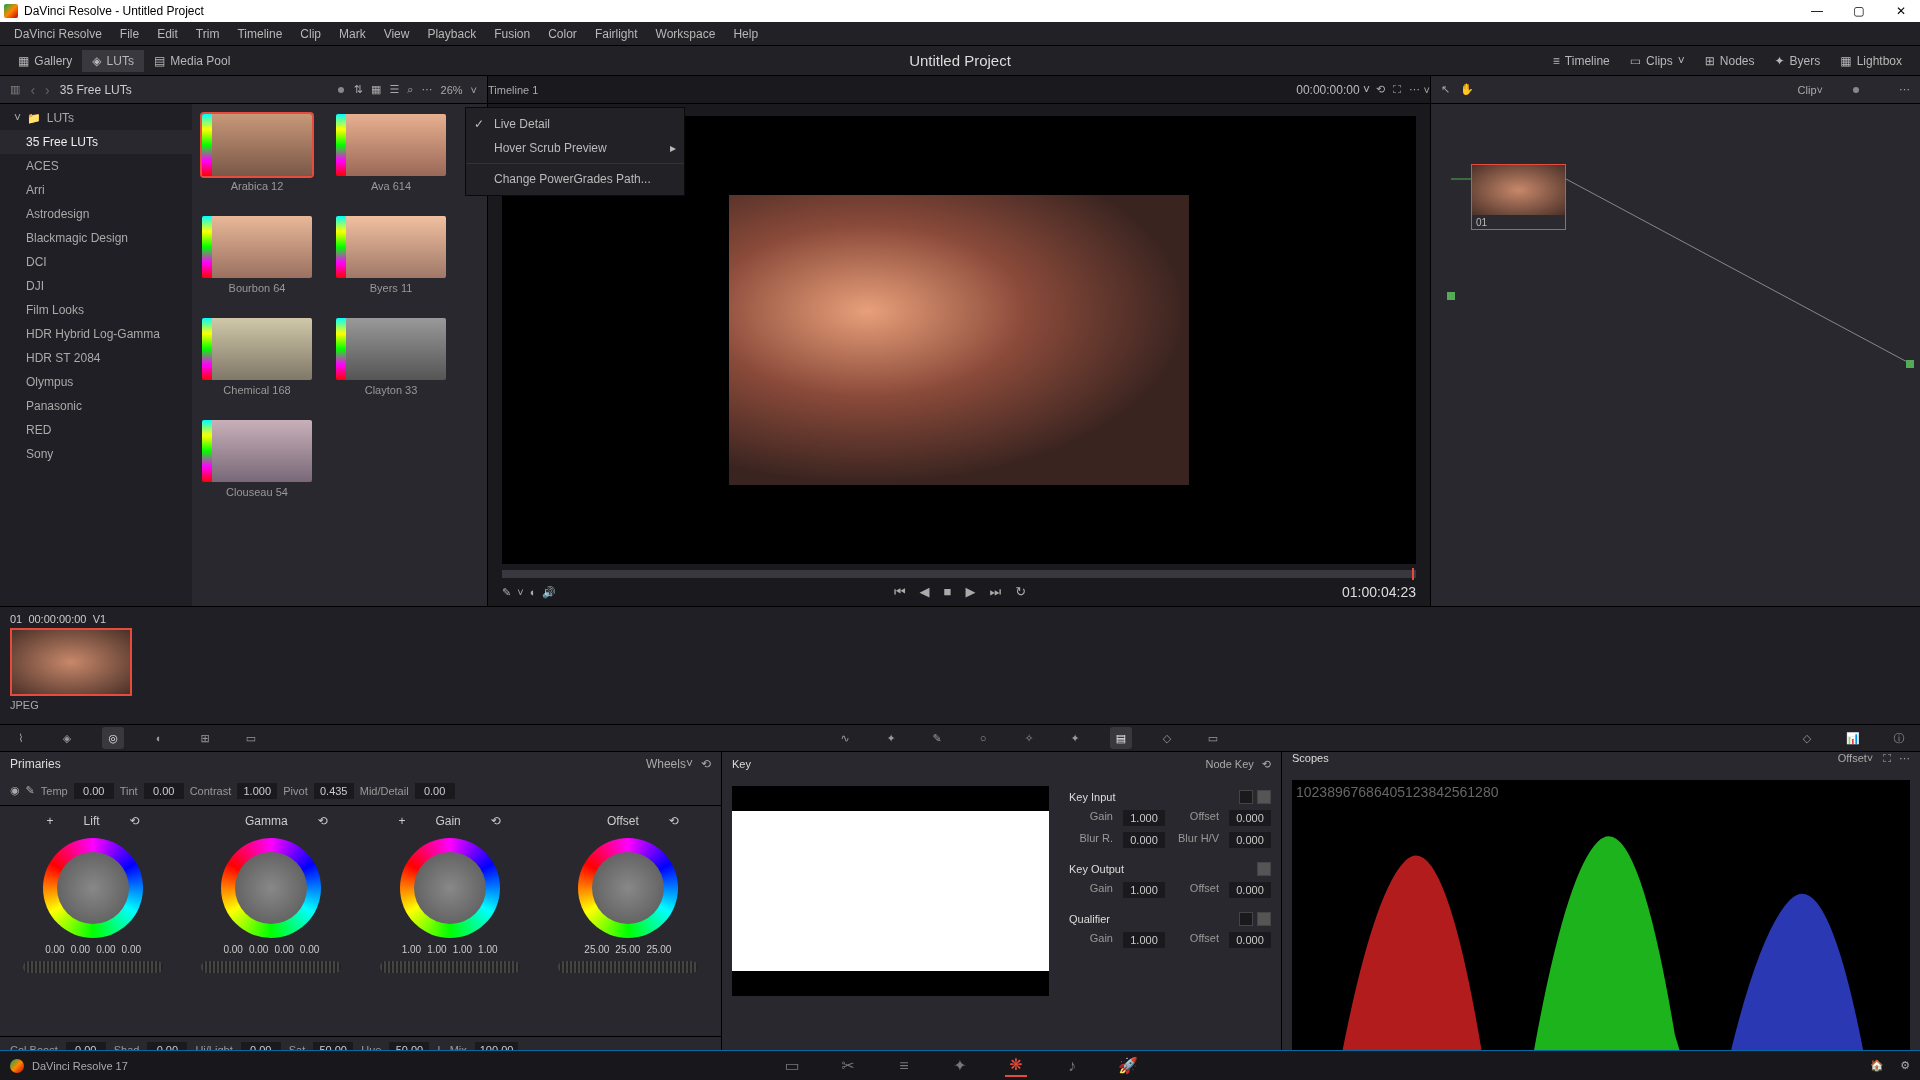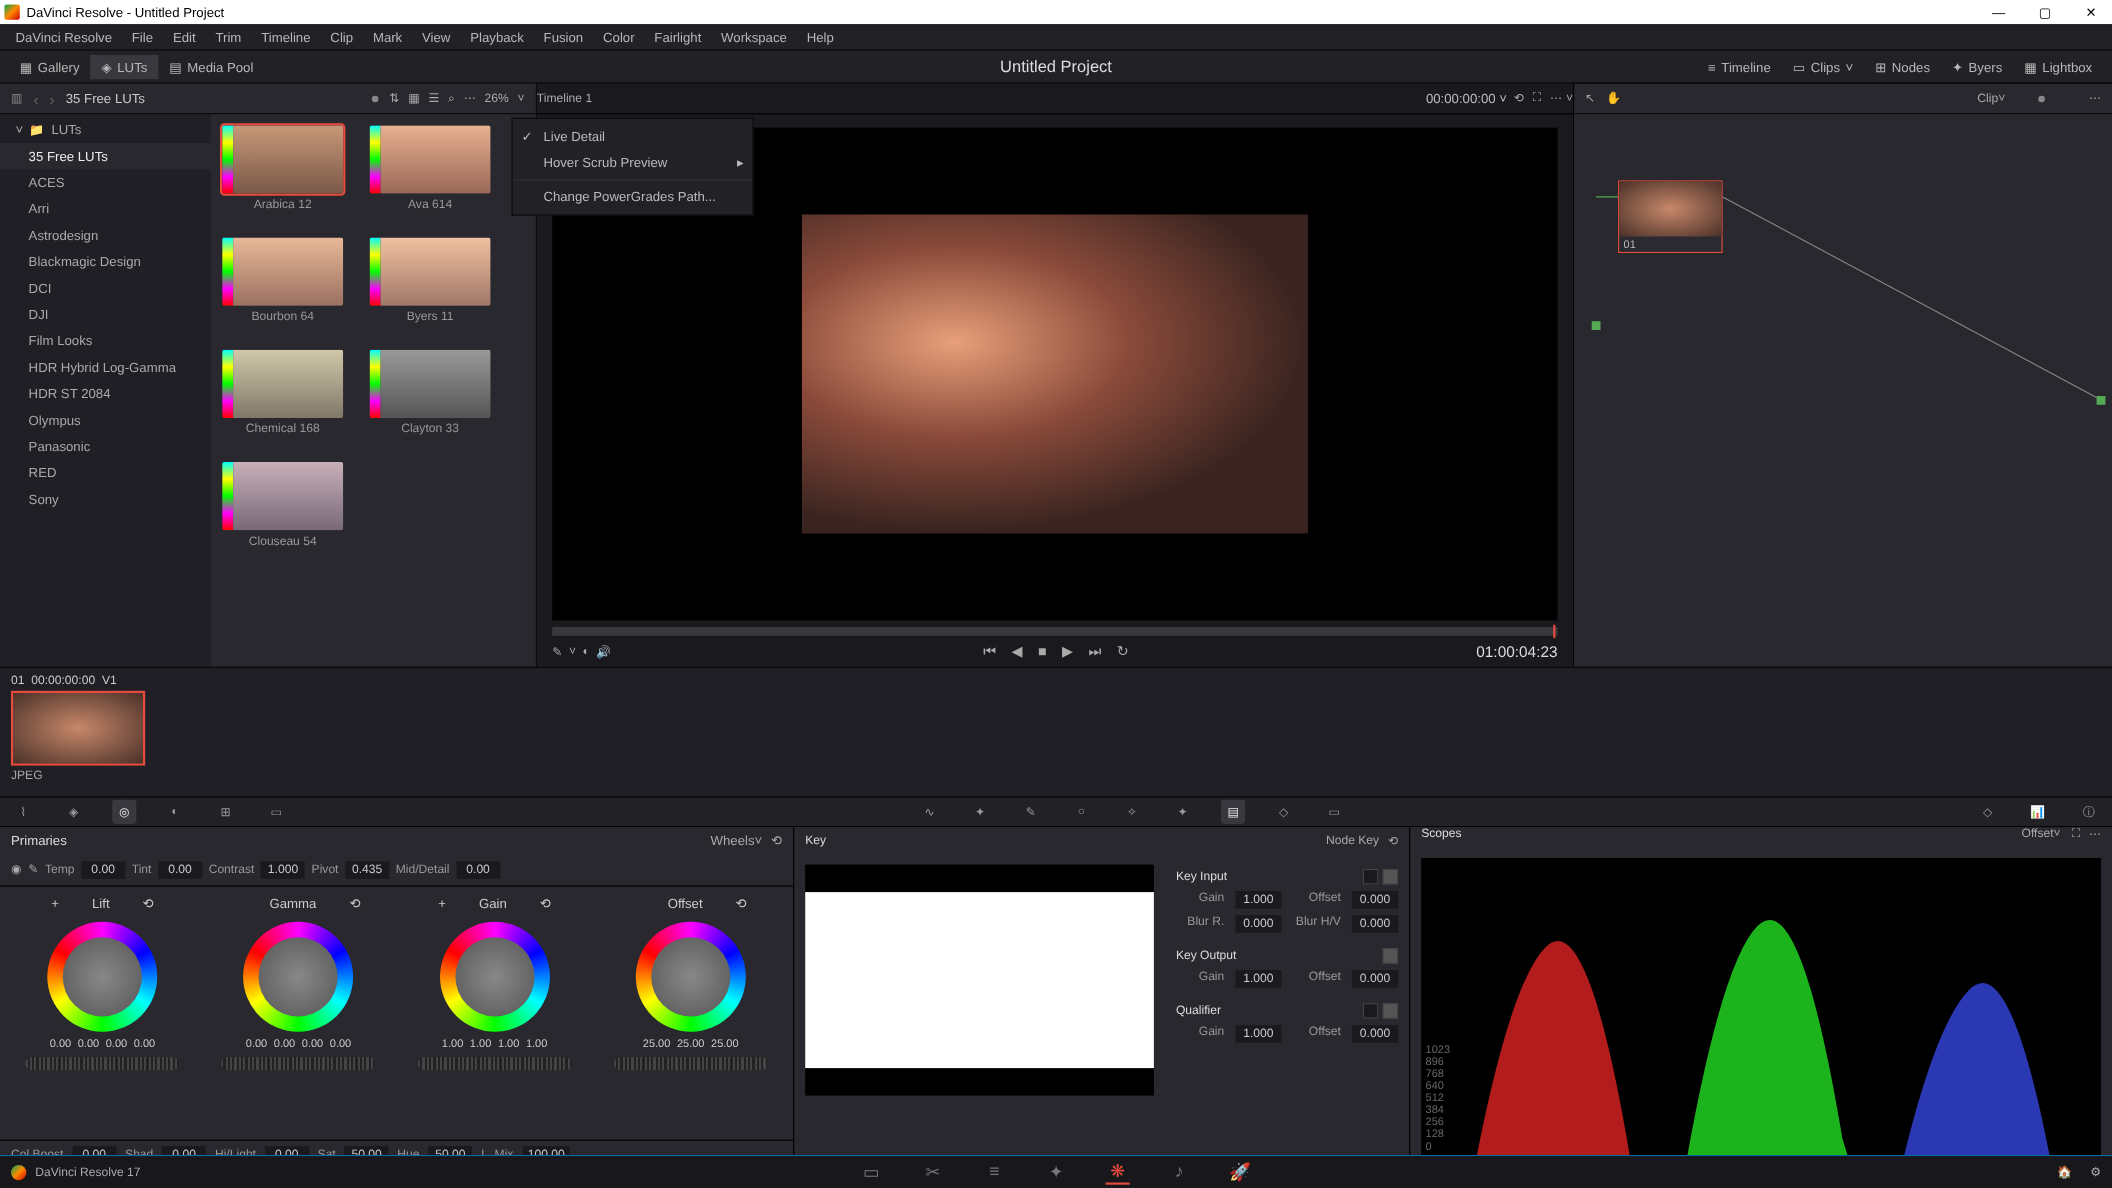--- a/index.html
+++ b/index.html
@@ -86,21 +86,21 @@
 .key-box{width:100%;height:210px;background:#000;display:flex;align-items:center;justify-content:center}
 .key-box .white{width:100%;height:160px;background:#fff;margin:0}
 .key-controls{flex:1;padding:8px 10px;font-size:11px}
 .key-section{color:#ddd;margin:6px 0;display:flex;align-items:center}
 .key-row{display:flex;gap:10px;margin:6px 0}
 .key-row .lbl{color:#999;width:44px;text-align:right}
 .key-row .val{background:#1a1a1e;padding:2px 5px;min-width:42px;text-align:center;color:#ccc}
 .scopes{flex:1;display:flex;flex-direction:column}
 .scope-header{height:24px;display:flex;align-items:flex-start;padding:0 10px}
 .scope-canvas{flex:1;background:#000;position:relative;margin:4px 10px 10px}
-.scope-axis{position:absolute;left:4px;top:0;bottom:0;display:flex;flex-direction:column;justify-content:flex-end;color:#666;font-size:10px;padding:4px 0}
+.scope-axis{position:absolute;left:4px;top:0;bottom:0;display:flex;justify-content:center;color:#666;font-size:14px;padding:4px 0}
 .scope-wave{position:absolute;left:36px;right:4px;top:4px;bottom:4px}
 .pagebar{position:fixed;bottom:0;left:0;right:0;height:30px;background:#18181c;border-top:1px solid #0369a1;display:flex;align-items:center;padding:0 10px}
 .pagebar .page-icons{position:absolute;left:50%;transform:translateX(-50%);display:flex;gap:34px}
 .pagebar .picon{width:22px;height:22px;color:#777;cursor:pointer;font-size:16px;display:flex;align-items:center;justify-content:center}
 .pagebar .picon.active{color:#e64b3d;border-bottom:2px solid #e64b3d}
 .chk{width:14px;height:14px;background:#1a1a1e;border:1px solid #444;display:inline-block}
 .folder-icon::before{content:'📁';font-size:11px}
 </style>
 </head>
 <body>

